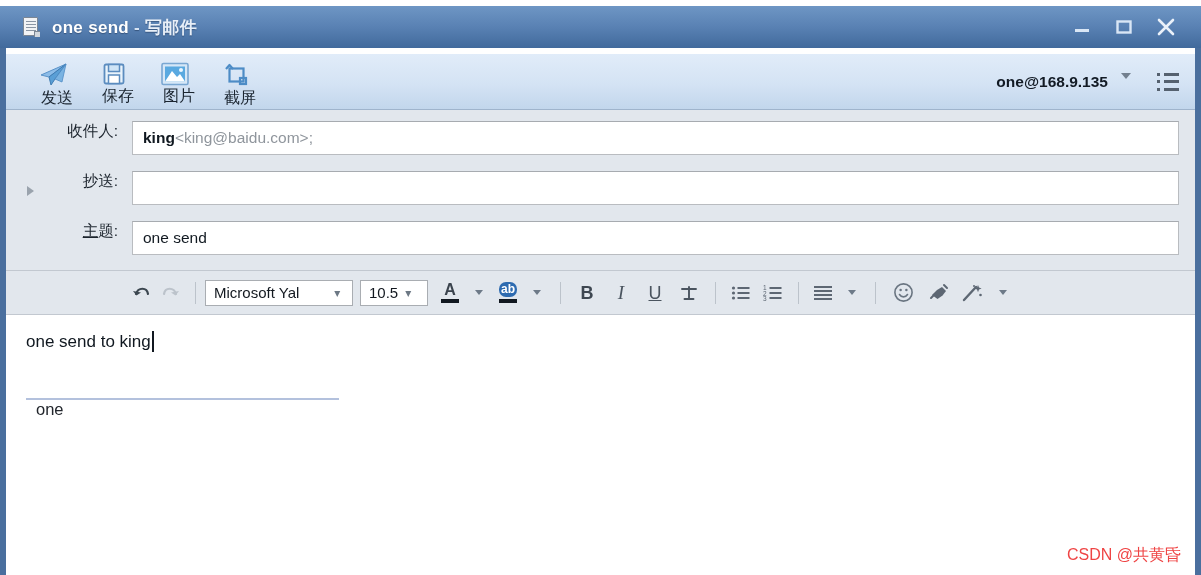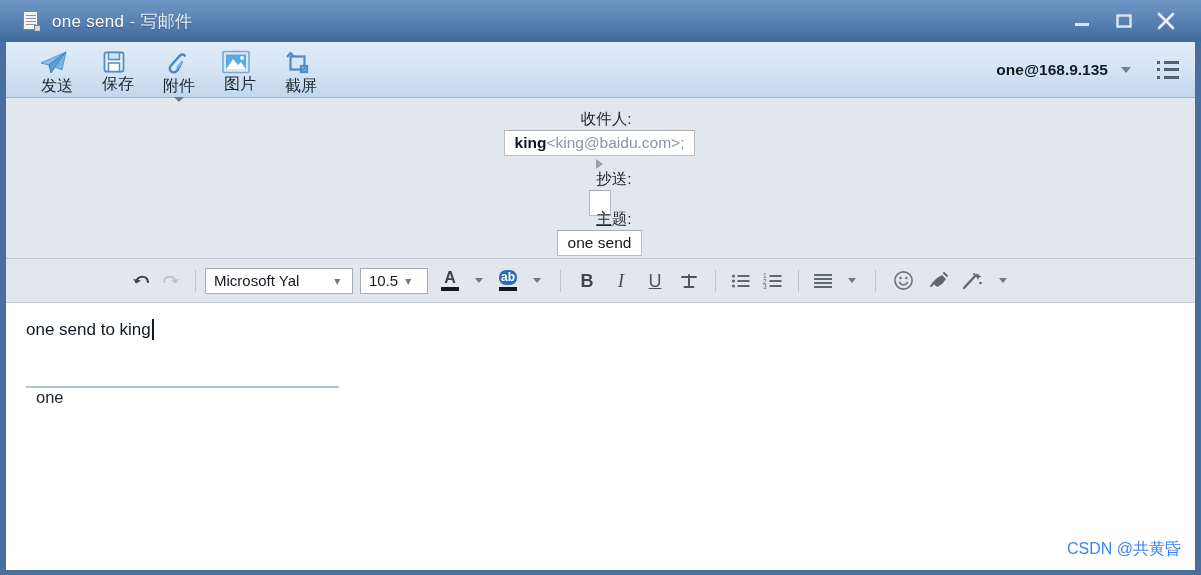--- a/index.html
+++ b/index.html
@@ -19,22 +19,23 @@
     border-bottom: 5px solid #4a6f9e;
   }
 
   
   #titlebar {
     position: relative;
     height: 42px;
     background: linear-gradient(to bottom, #6e96c4 0%, #5a82b4 48%, #416a9c 100%);
     display: flex;
     align-items: center;
-    margin: 0 -6px;
+    margin: 6px -6px;
     padding: 0 6px;
+    font-weight: bold;
   }
   .title-icon {
     width: 18px; height: 20px;
     margin-left: 16px; margin-right: 12px;
     position: relative;
     flex: none;
   }
   .title-icon .doc {
     position: absolute; left: 1px; top: 0;
     width: 15px; height: 19px;
@@ -104,21 +105,21 @@
   }
   .tb-caret {
     margin-left: 9px;
     width: 0; height: 0;
     border-left: 5px solid transparent;
     border-right: 5px solid transparent;
     border-top: 5px solid #6d7a88;
   }
   #account-area {
     margin-left: auto;
-    display: flex; align-items: center;
+    display: flex; 
     padding-right: 16px;
   }
   #account-name {
     font-size: 15.5px;
     color: #121a24;
     font-weight: bold;
     white-space: nowrap;
   }
   #account-caret {
     margin-left: 13px;
@@ -145,26 +146,24 @@
   }
 
   
   #headers {
     background: #e2e7ed;
     padding: 11px 0 9px 0;
     border-bottom: 1px solid #c2c8d0;
   }
   .field-row {
     display: flex;
-    align-items: center;
     height: 40px;
     margin-bottom: 10px;
     padding-left: 14px;
     padding-right: 16px;
-    flex-direction: column;
   }
   .field-row:last-child { margin-bottom: 0; }
   .expander {
     width: 20px;
     flex: none;
     display: flex; align-items: center; justify-content: center;
   }
   .expander .tri {
     width: 0; height: 0;
     border-top: 5px solid transparent;
@@ -303,21 +302,21 @@
     margin-left: 10px;
     font-size: 16.5px;
     color: #22262c;
   }
 
   
   #watermark {
     position: absolute;
     right: 14px; bottom: 10px;
     font-size: 16px;
-    color: #3b82f6;
+    color: #ef4444;
     white-space: nowrap;
   }
 </style>
 </head>
 <body>
 
 <div id="window">
 
   <div id="titlebar">
     <div class="title-icon">
@@ -362,29 +361,20 @@
 
     <div class="tb-item">
       <svg class="tb-icon" width="24" height="24" viewBox="0 0 24 24">
         <rect x="2.5" y="2.5" width="19" height="19" rx="1.5" fill="#e9f3fb" stroke="#5b8cbf" stroke-width="1.8"></rect>
         <rect x="6.5" y="2.5" width="11" height="7" fill="#cfe4f6" stroke="#5b8cbf" stroke-width="1.5"></rect>
         <rect x="6.5" y="13" width="11" height="8.5" fill="#ffffff" stroke="#5b8cbf" stroke-width="1.5"></rect>
       </svg>
       <span class="tb-label">保存</span>
     </div>
 
-    <div class="tb-item">
-      <svg class="tb-icon" width="22" height="26" viewBox="0 0 22 26">
-        <path d="M15.5 6 L7 15.5 c-1.8 2 -1.6 4.6 .3 6 2 1.4 4.4 .8 6-1 L18 12" fill="none" stroke="#4a87c2" stroke-width="2.4" stroke-linecap="round"></path>
-        <path d="M18 12 L13.5 17.5" fill="none" stroke="#7fb3dd" stroke-width="2.4" stroke-linecap="round"></path>
-        <path d="M15.5 6 c1.6 -1.8 4 -2 5.2 -.5" fill="none" stroke="#4a87c2" stroke-width="2.4" stroke-linecap="round"></path>
-      </svg>
-      <span class="tb-label">附件</span>
-      <span class="tb-caret"></span>
-    </div>
 
     <div class="tb-item">
       <svg class="tb-icon" width="28" height="24" viewBox="0 0 28 24">
         <rect x="1" y="1.5" width="26" height="21" rx="1.5" fill="#d6e7f7" stroke="#7aa7d2" stroke-width="1.6"></rect>
         <rect x="4" y="4.5" width="20" height="15" fill="#5aa9e0"></rect>
         <path d="M4 19.5 L11 9 L16 15 L19 12 L24 19.5 Z" fill="#ffffff"></path>
         <circle cx="20" cy="8" r="2" fill="#eaf6ff"></circle>
       </svg>
       <span class="tb-label">图片</span>
     </div>

